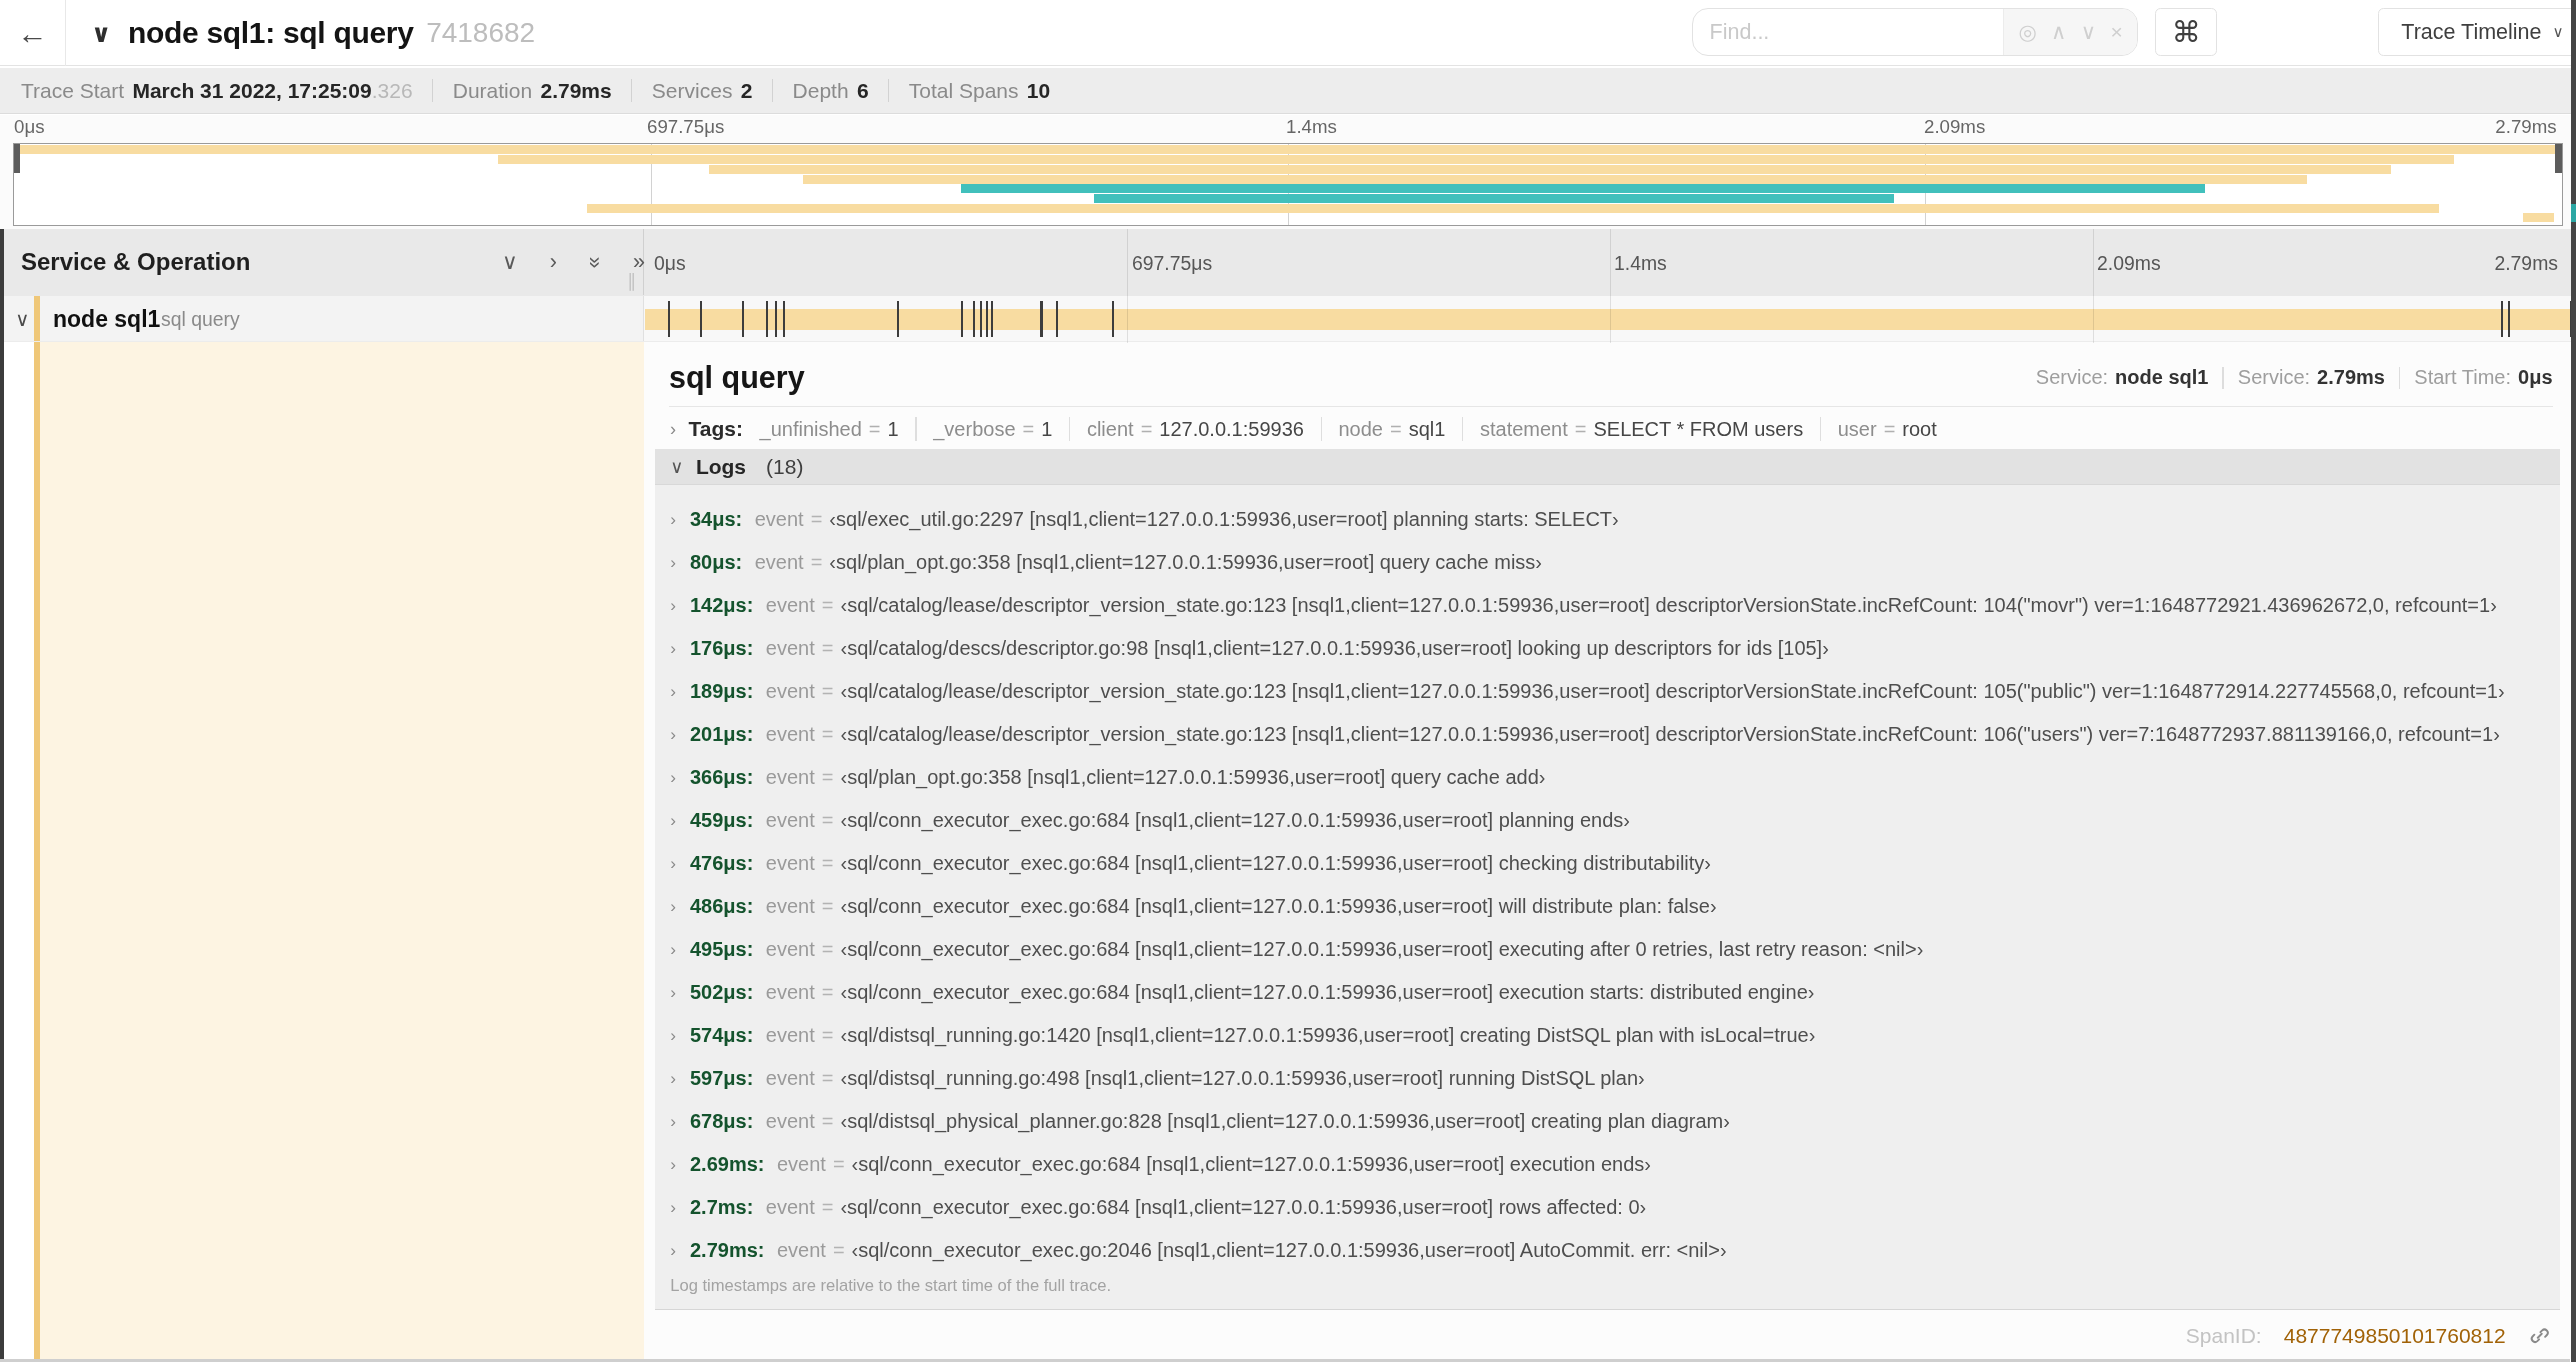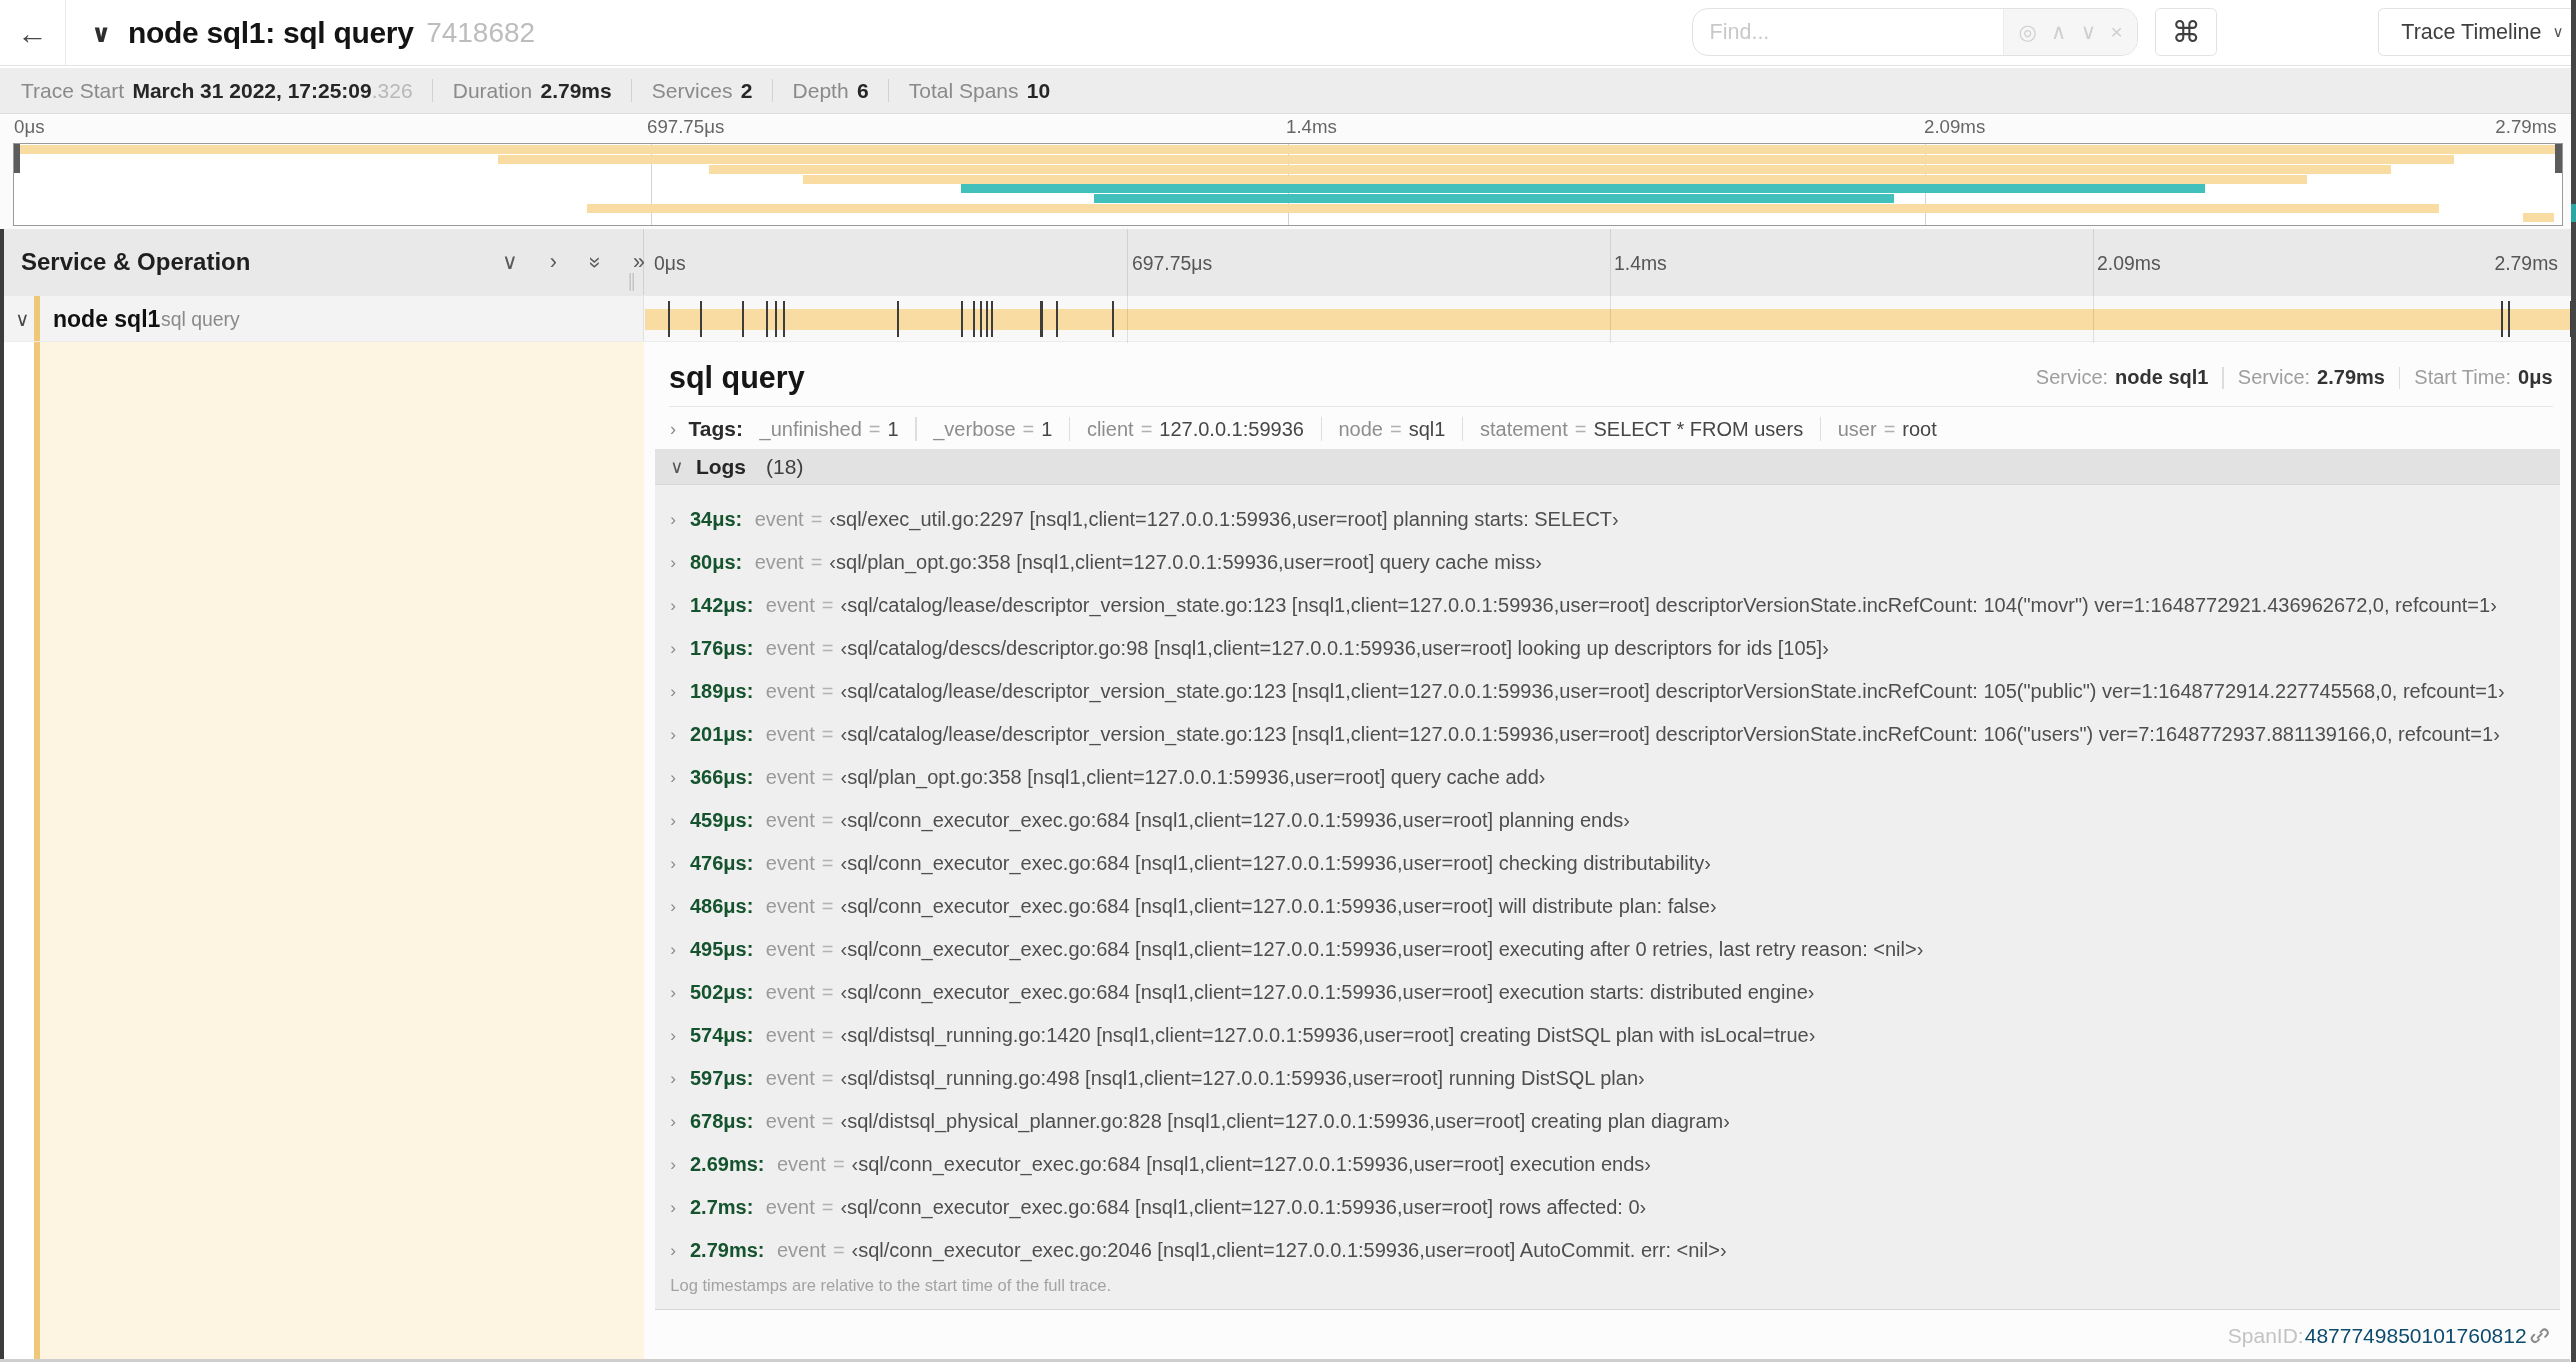--- a/index.html
+++ b/index.html
@@ -99,23 +99,23 @@
   .logs-label{font-weight:700;color:#262626;margin-right:20px;}
   .logs-count{color:#3f3f3f;}
   .d-logs-body{background:#efefef;padding:12.5px 0 0 0;}
   .log-row{height:43px;display:flex;align-items:center;padding-left:15.2px;font-size:20px;white-space:nowrap;overflow:hidden;cursor:pointer;}
   .log-chevron{color:#8a8a8a;font-size:17.3px;margin-right:14px;}
   .log-time{font-weight:700;color:#14532d;margin-right:12.5px;}
   .log-field{color:#9a9a9a;margin-right:7px;}
   .log-eq{color:#b3b3b3;margin-right:7px;}
   .log-value{color:#4e4e4e;}
   .d-logs-foot{padding:4.2px 0 12.5px 15.2px;font-size:16.6px;color:#a3a3a3;background:#efefef;}
-  .d-spanid{position:absolute;right:19.4px;bottom:11px;display:flex;align-items:center;gap:1px;font-size:21px;}
+  .d-spanid{position:absolute;right:19.4px;bottom:11px;display:flex;align-items:center;gap:22px;font-size:21px;}
   .spanid-label{color:#c3c3c3;}
-  .spanid-value{color:#0c4a6e;}
+  .spanid-value{color:#a16207;}
   .link-icon{cursor:pointer;}
 
   
   .edge-left{position:absolute;left:0;top:229px;width:4.2px;height:1134px;background:#3c3c3c;}
   .edge-right{position:absolute;right:0;top:0;width:5.5px;height:1363px;background:#454545;}
   .edge-teal{position:absolute;right:0;top:204px;width:5.5px;height:18px;background:#2ba7a4;}
   .bottom-strip{position:absolute;left:0;bottom:0;width:2570px;height:4.2px;background:#cfcfcf;}
 </style>
 </head>
 <body>

